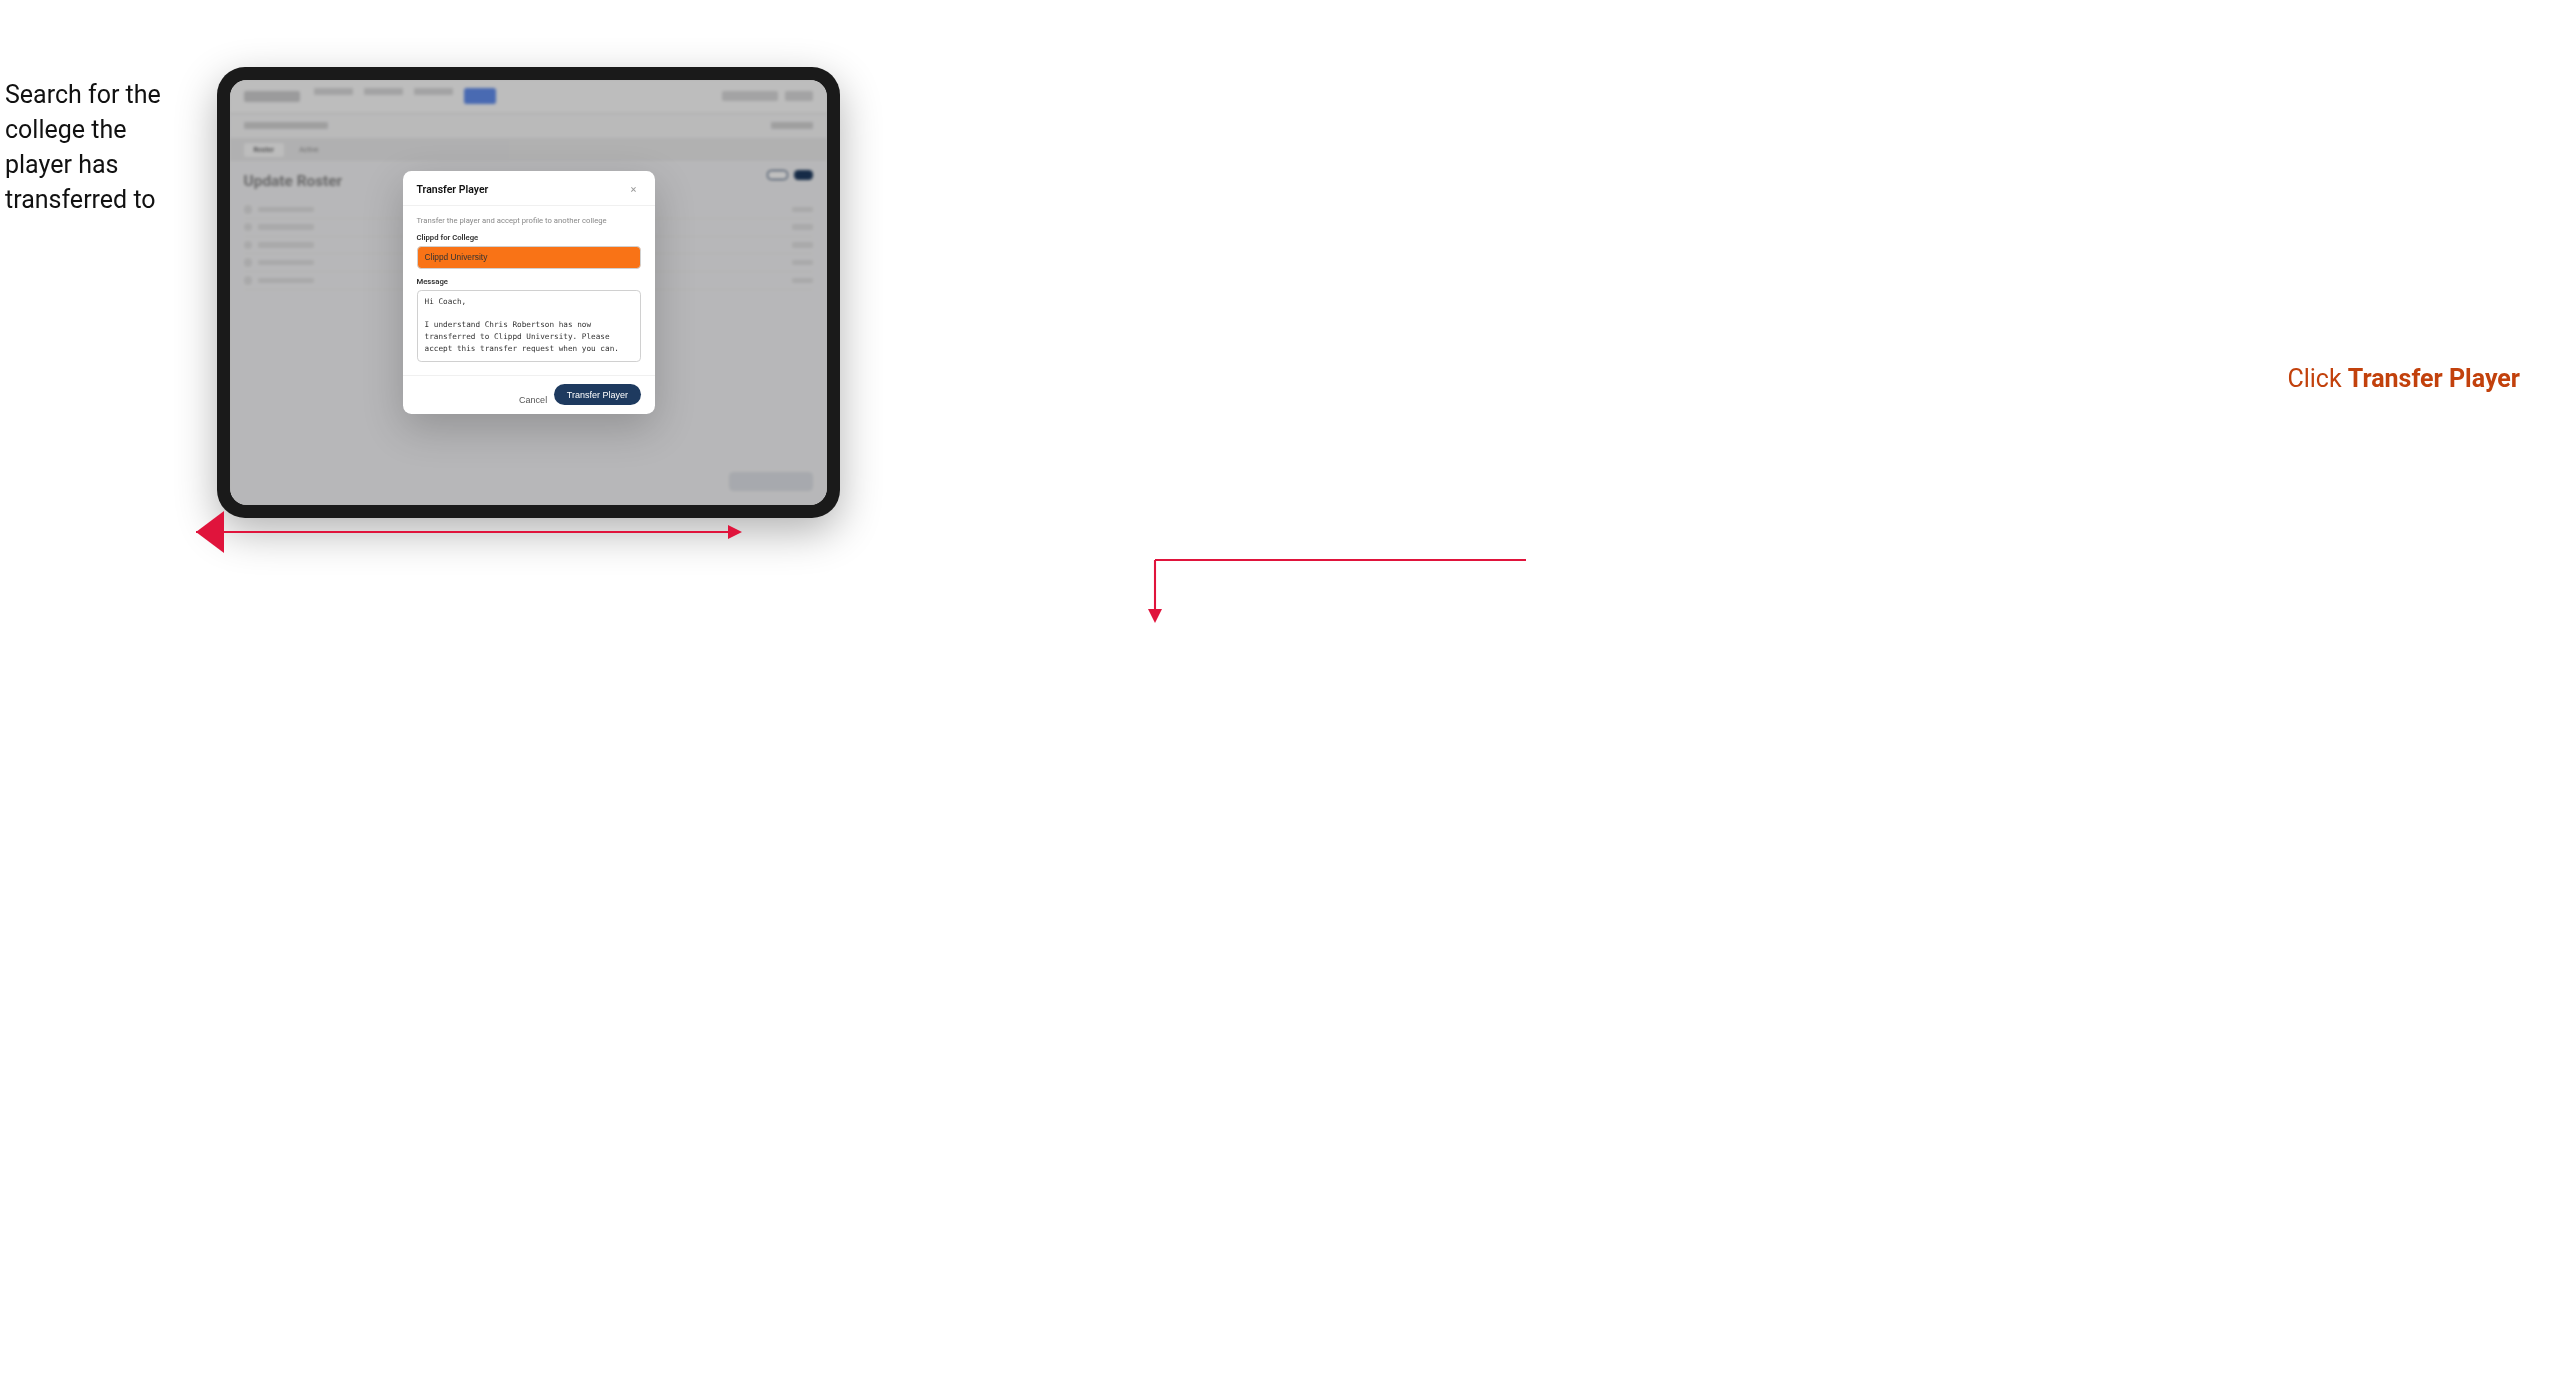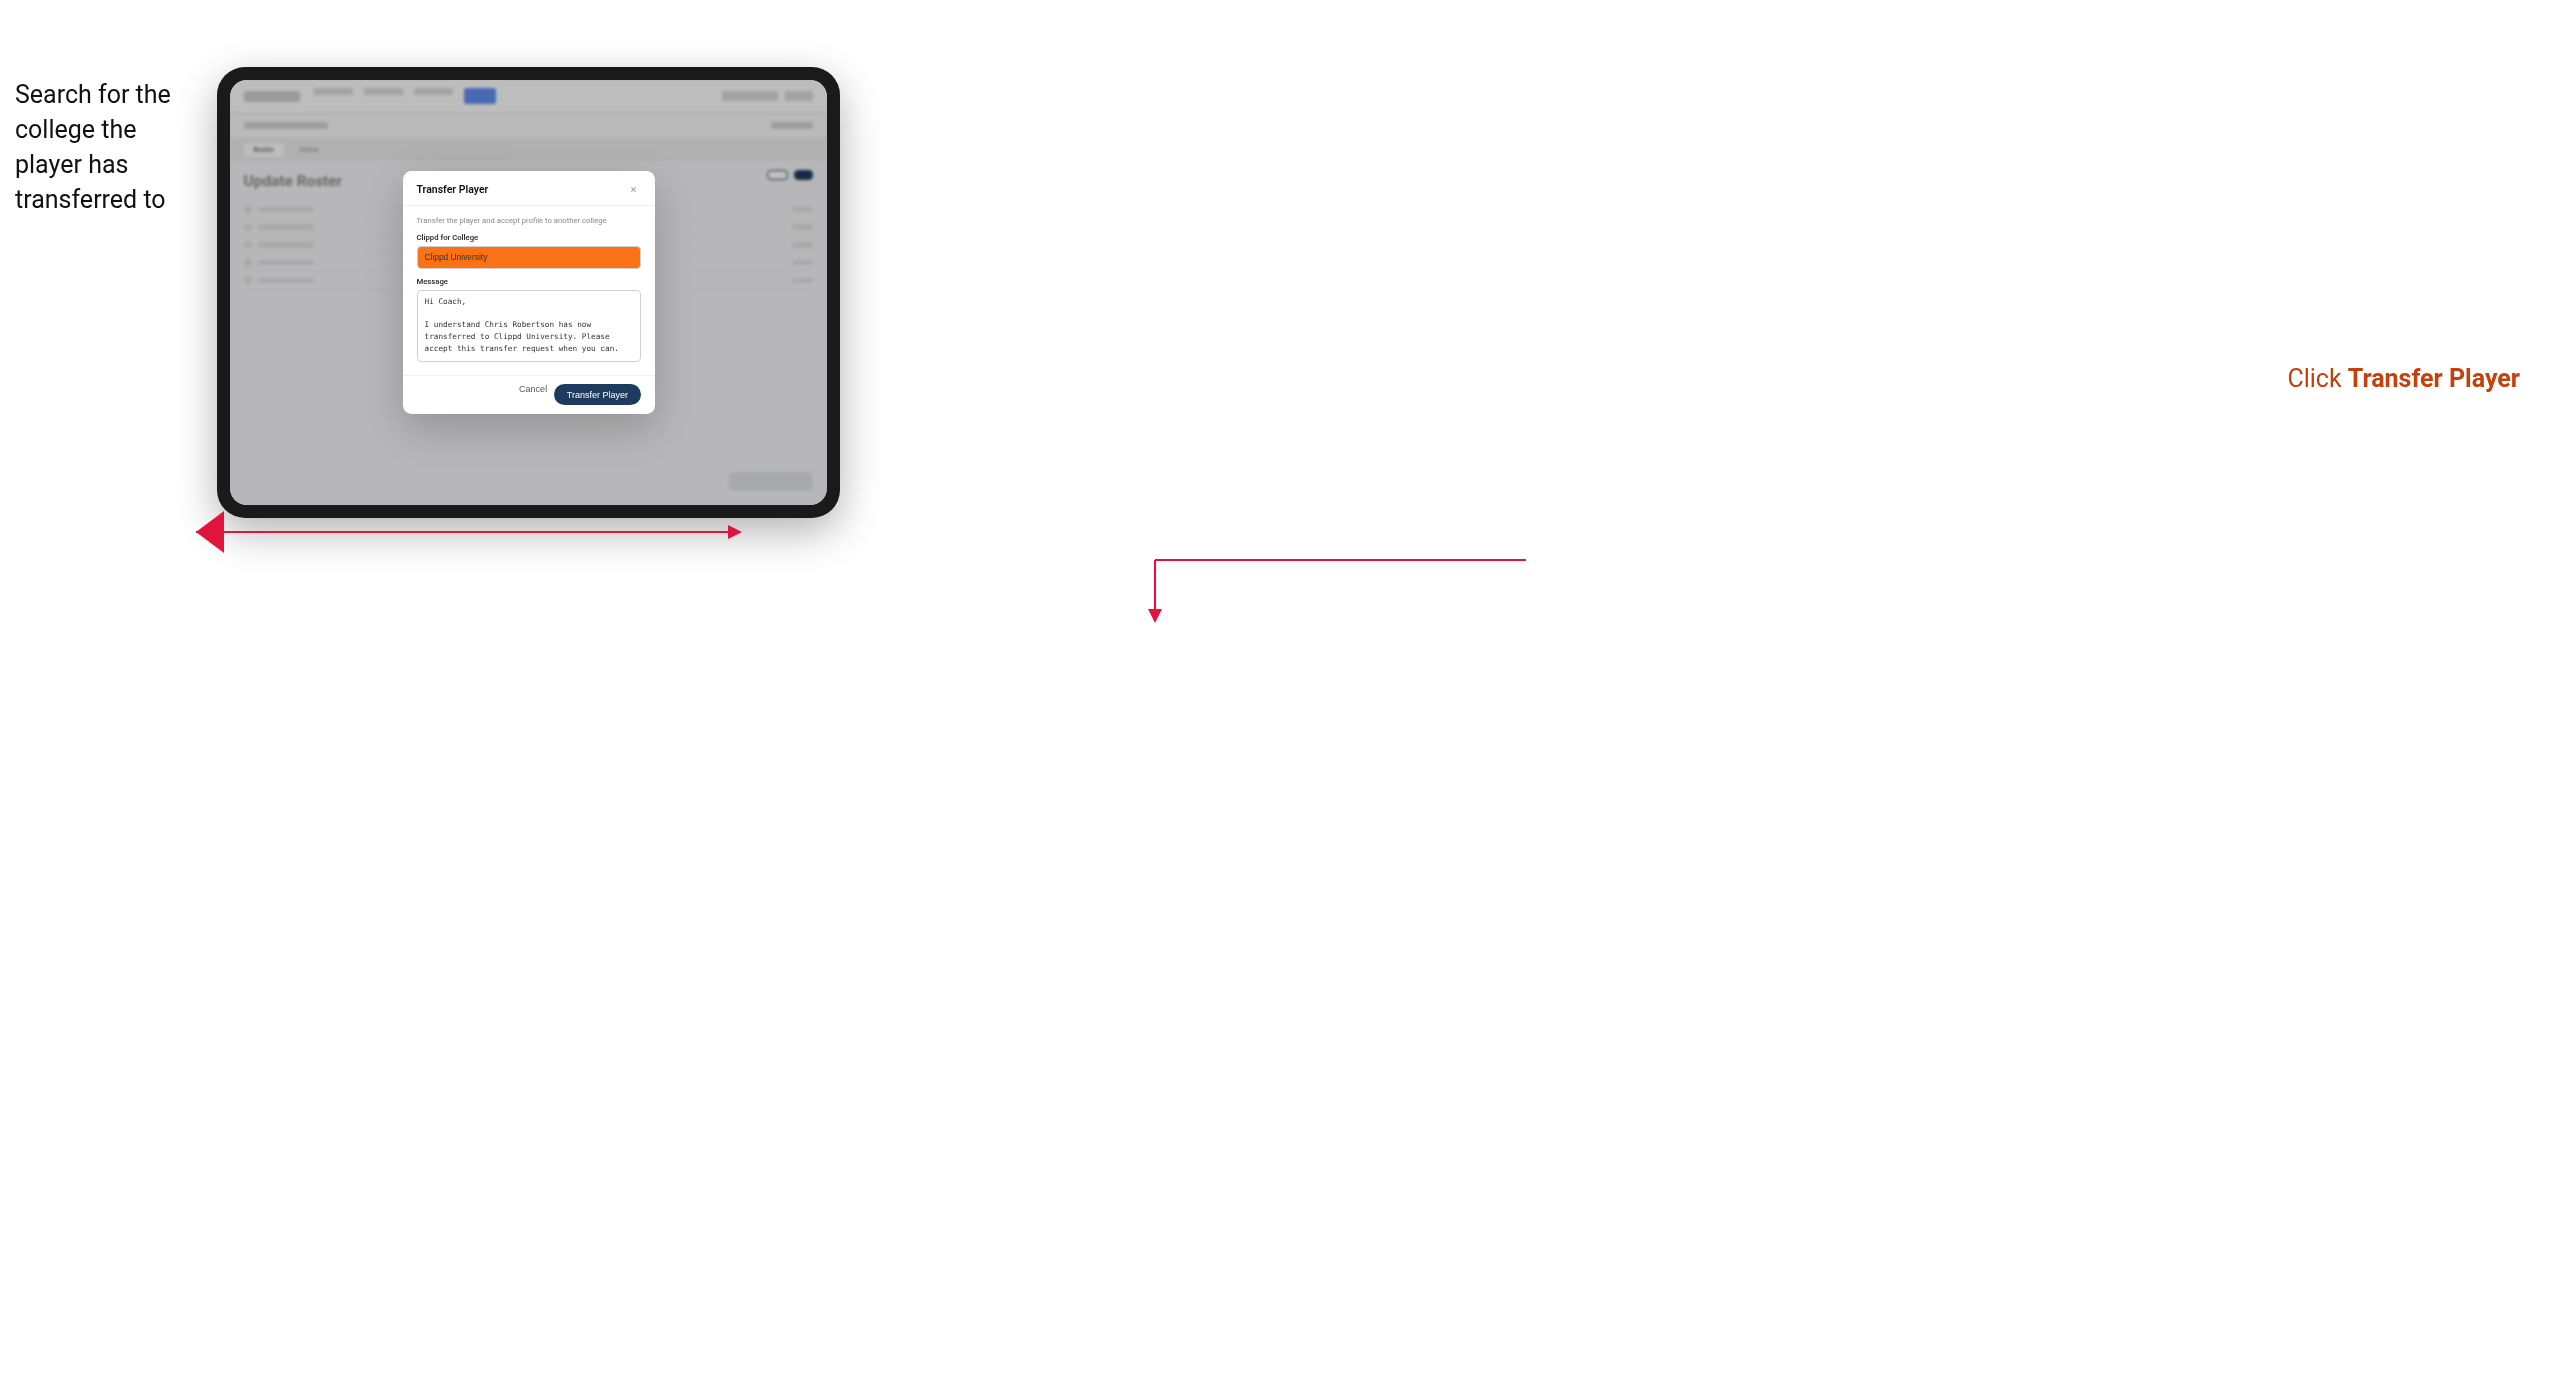--- a/index.html
+++ b/index.html
@@ -8,21 +8,21 @@
       font-family: -apple-system, BlinkMacSystemFont, 'Segoe UI', Roboto, sans-serif;
       width: 2576px;
       height: 1386px;
       position: relative;
       overflow: hidden;
     }
 
     
     .annotation-left {
       position: absolute;
-      left: 15px;
+      left: 5px;
       top: 77px;
       width: 189px;
       font-size: 25px;
       line-height: 1.4;
       color: #111;
     }
 
     .annotation-left .block1 {
       margin-bottom: 42px;
     }
@@ -303,21 +303,21 @@
       font-size: 7.7px;
       color: #333;
       height: 72px;
       resize: none;
       line-height: 1.5;
       background: #fff;
     }
 
     .modal-footer {
       display: flex;
-      align-items: flex-start;
+      align-items: flex-end;
       justify-content: flex-end;
       gap: 7px;
       padding: 8.4px 14px;
       border-top: 0.7px solid #f0f0f0;
     }
 
     .btn-cancel {
       background: none;
       border: none;
       font-size: 9px;

